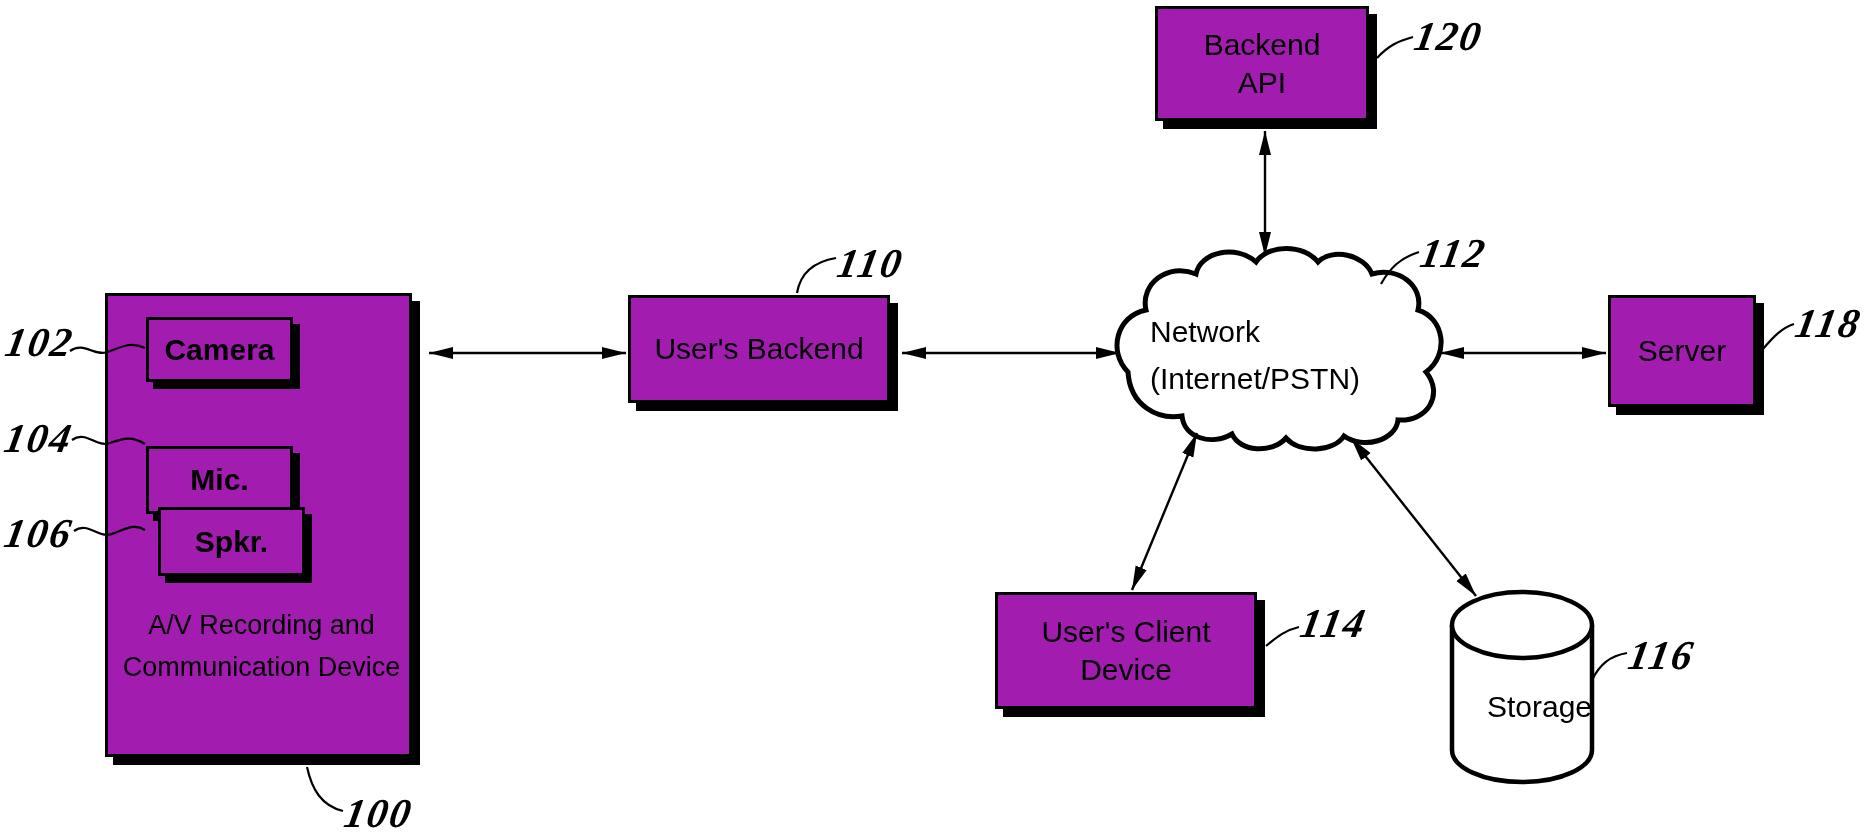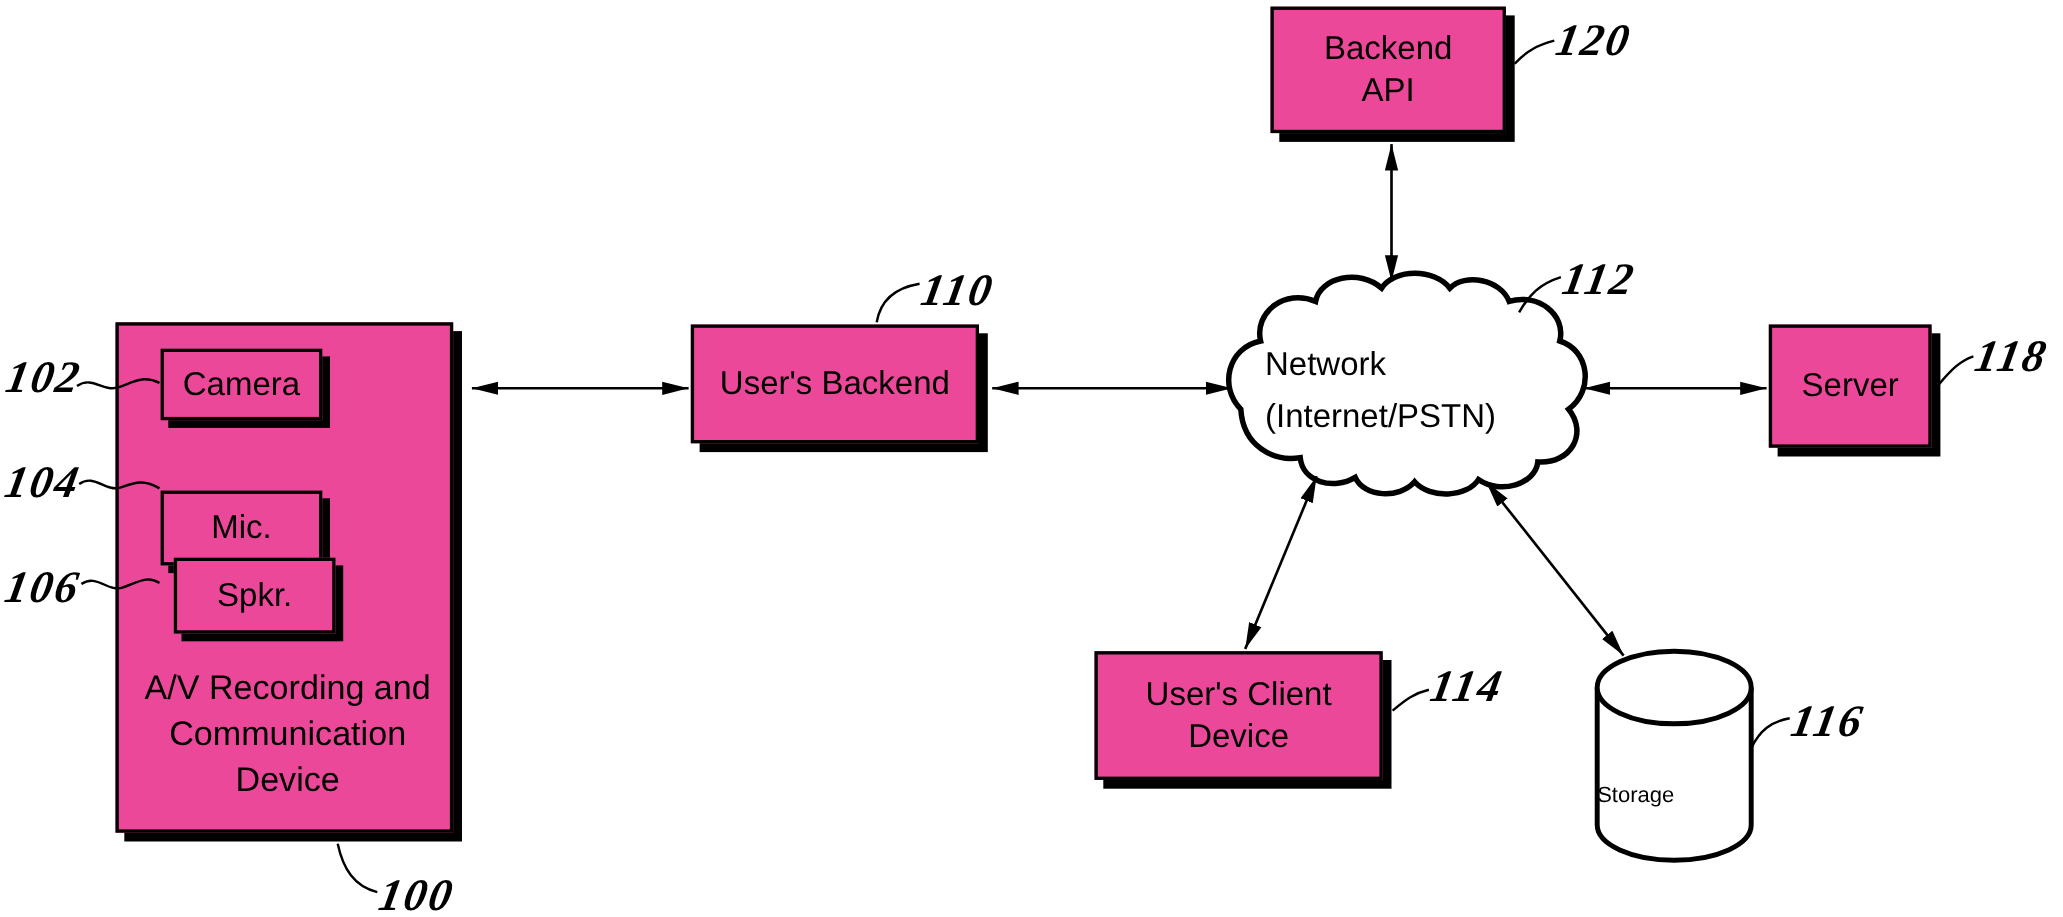--- a/index.html
+++ b/index.html
@@ -5,44 +5,44 @@
   html,body{margin:0;padding:0;background:#fff;}
   .canvas{
     position:relative;width:1875px;height:834px;background:#fff;overflow:hidden;
     font-family:"Liberation Sans","DejaVu Sans",sans-serif;color:#000;
   }
   .layer{position:absolute;inset:0;}
   .boxes{z-index:1;}
   .lines{z-index:2;pointer-events:none;}
   .labels{z-index:3;pointer-events:none;}
   .box{
-    position:absolute;background:#ec4899;border:3px solid #000;
+    position:absolute;background:#a21caf;border:3px solid #000;
     box-shadow:8px 8px 0 0 #000;box-sizing:border-box;
     display:flex;align-items:center;justify-content:center;text-align:center;
   }
-  .inner{box-shadow:7px 7px 0 0 #000;}
+  .inner{box-shadow:7px 7px 0 0 #000;font-weight:bold;}
   .node-label{font-size:30px;line-height:38px;color:#000;}
   .av-label{
     position:absolute;left:6px;right:6px;top:308px;margin:auto;width:295px;
-    font-size:31px;line-height:42px;text-align:center;
+    font-size:27px;line-height:42px;text-align:center;
   }
   .wrap-narrow{max-width:150px;}
   .wrap-mid{max-width:230px;}
   .ref{
     position:absolute;font-family:"Liberation Serif","DejaVu Serif",serif;
     font-style:italic;font-weight:700;font-size:41px;line-height:41px;
     transform:skewX(-10deg);letter-spacing:2px;color:#000;
   }
   .cloud-label{
     position:absolute;left:1150px;top:308px;width:260px;text-align:left;
     font-size:30px;line-height:47px;
   }
   .storage-label{
-    position:absolute;left:1452px;top:688px;width:140px;text-align:left;
-    font-size:20px;line-height:38px;margin-top:16px;
+    position:absolute;left:1452px;top:688px;width:140px;text-align:right;
+    font-size:30px;line-height:38px;
   }
 </style>
 </head>
 <body>
 
 <div class="canvas">
 
   <div class="layer boxes">
 
     <div class="box" style="left:105px;top:293px;width:307px;height:464px;">

